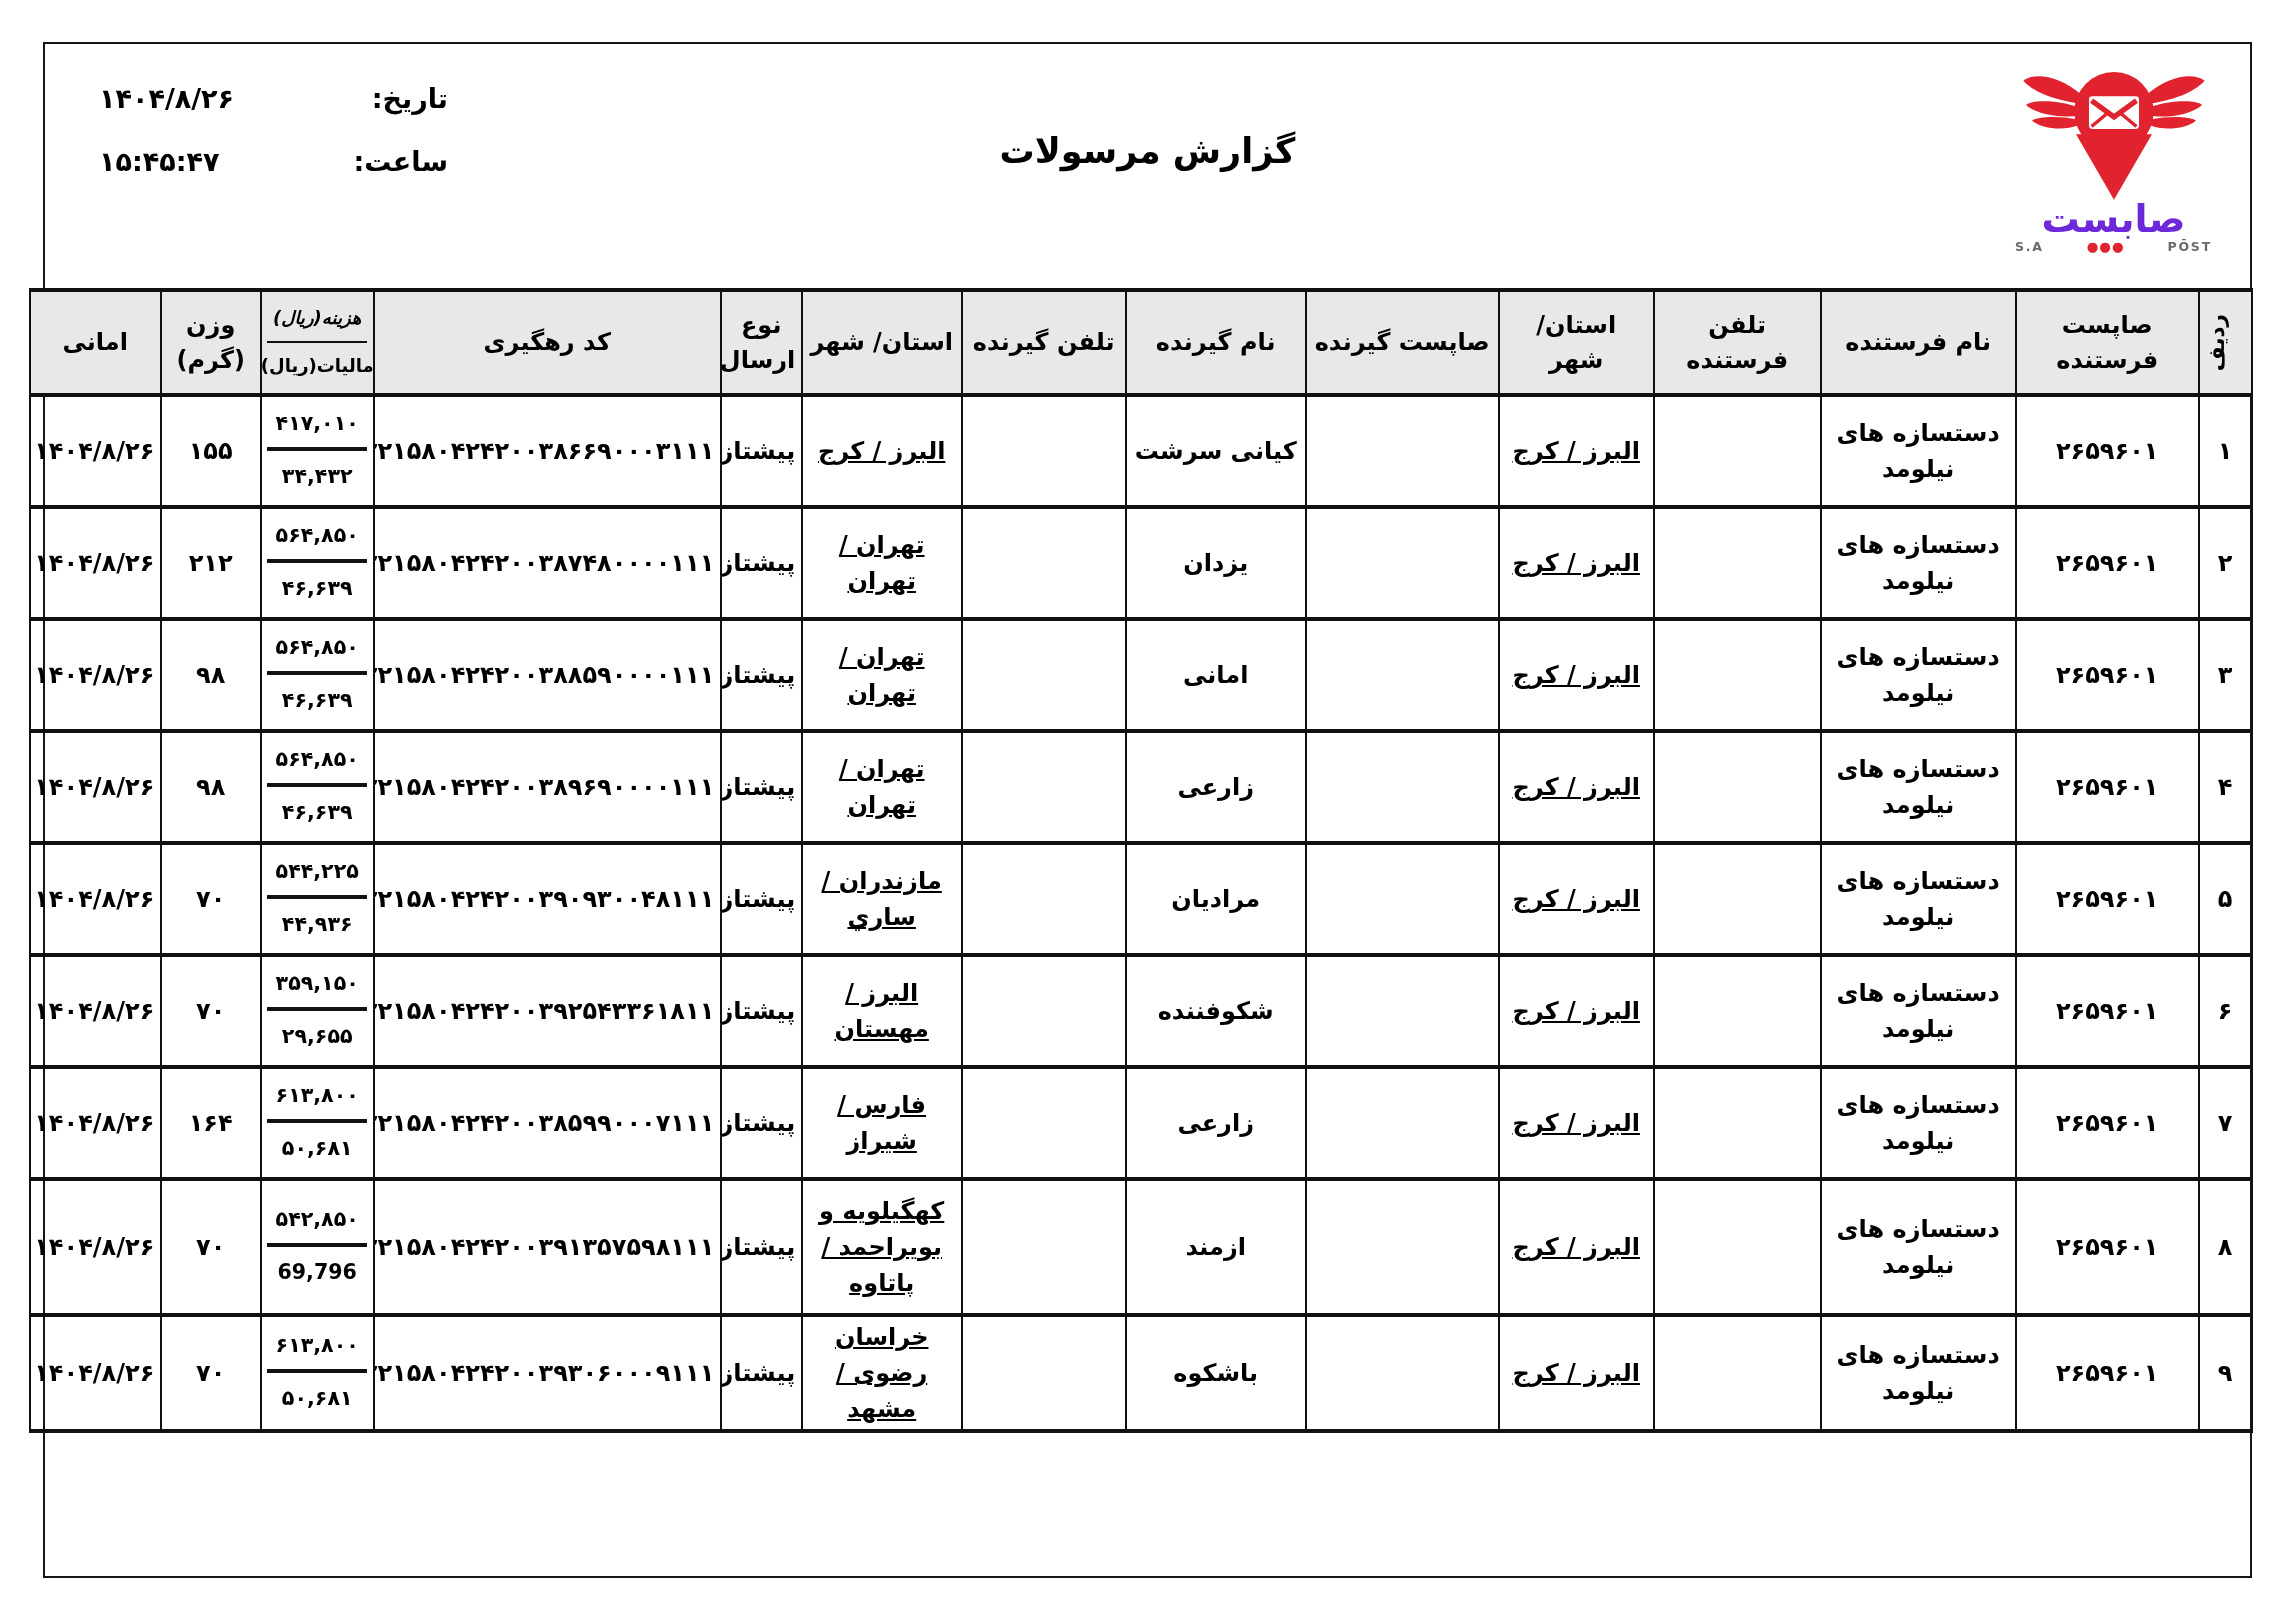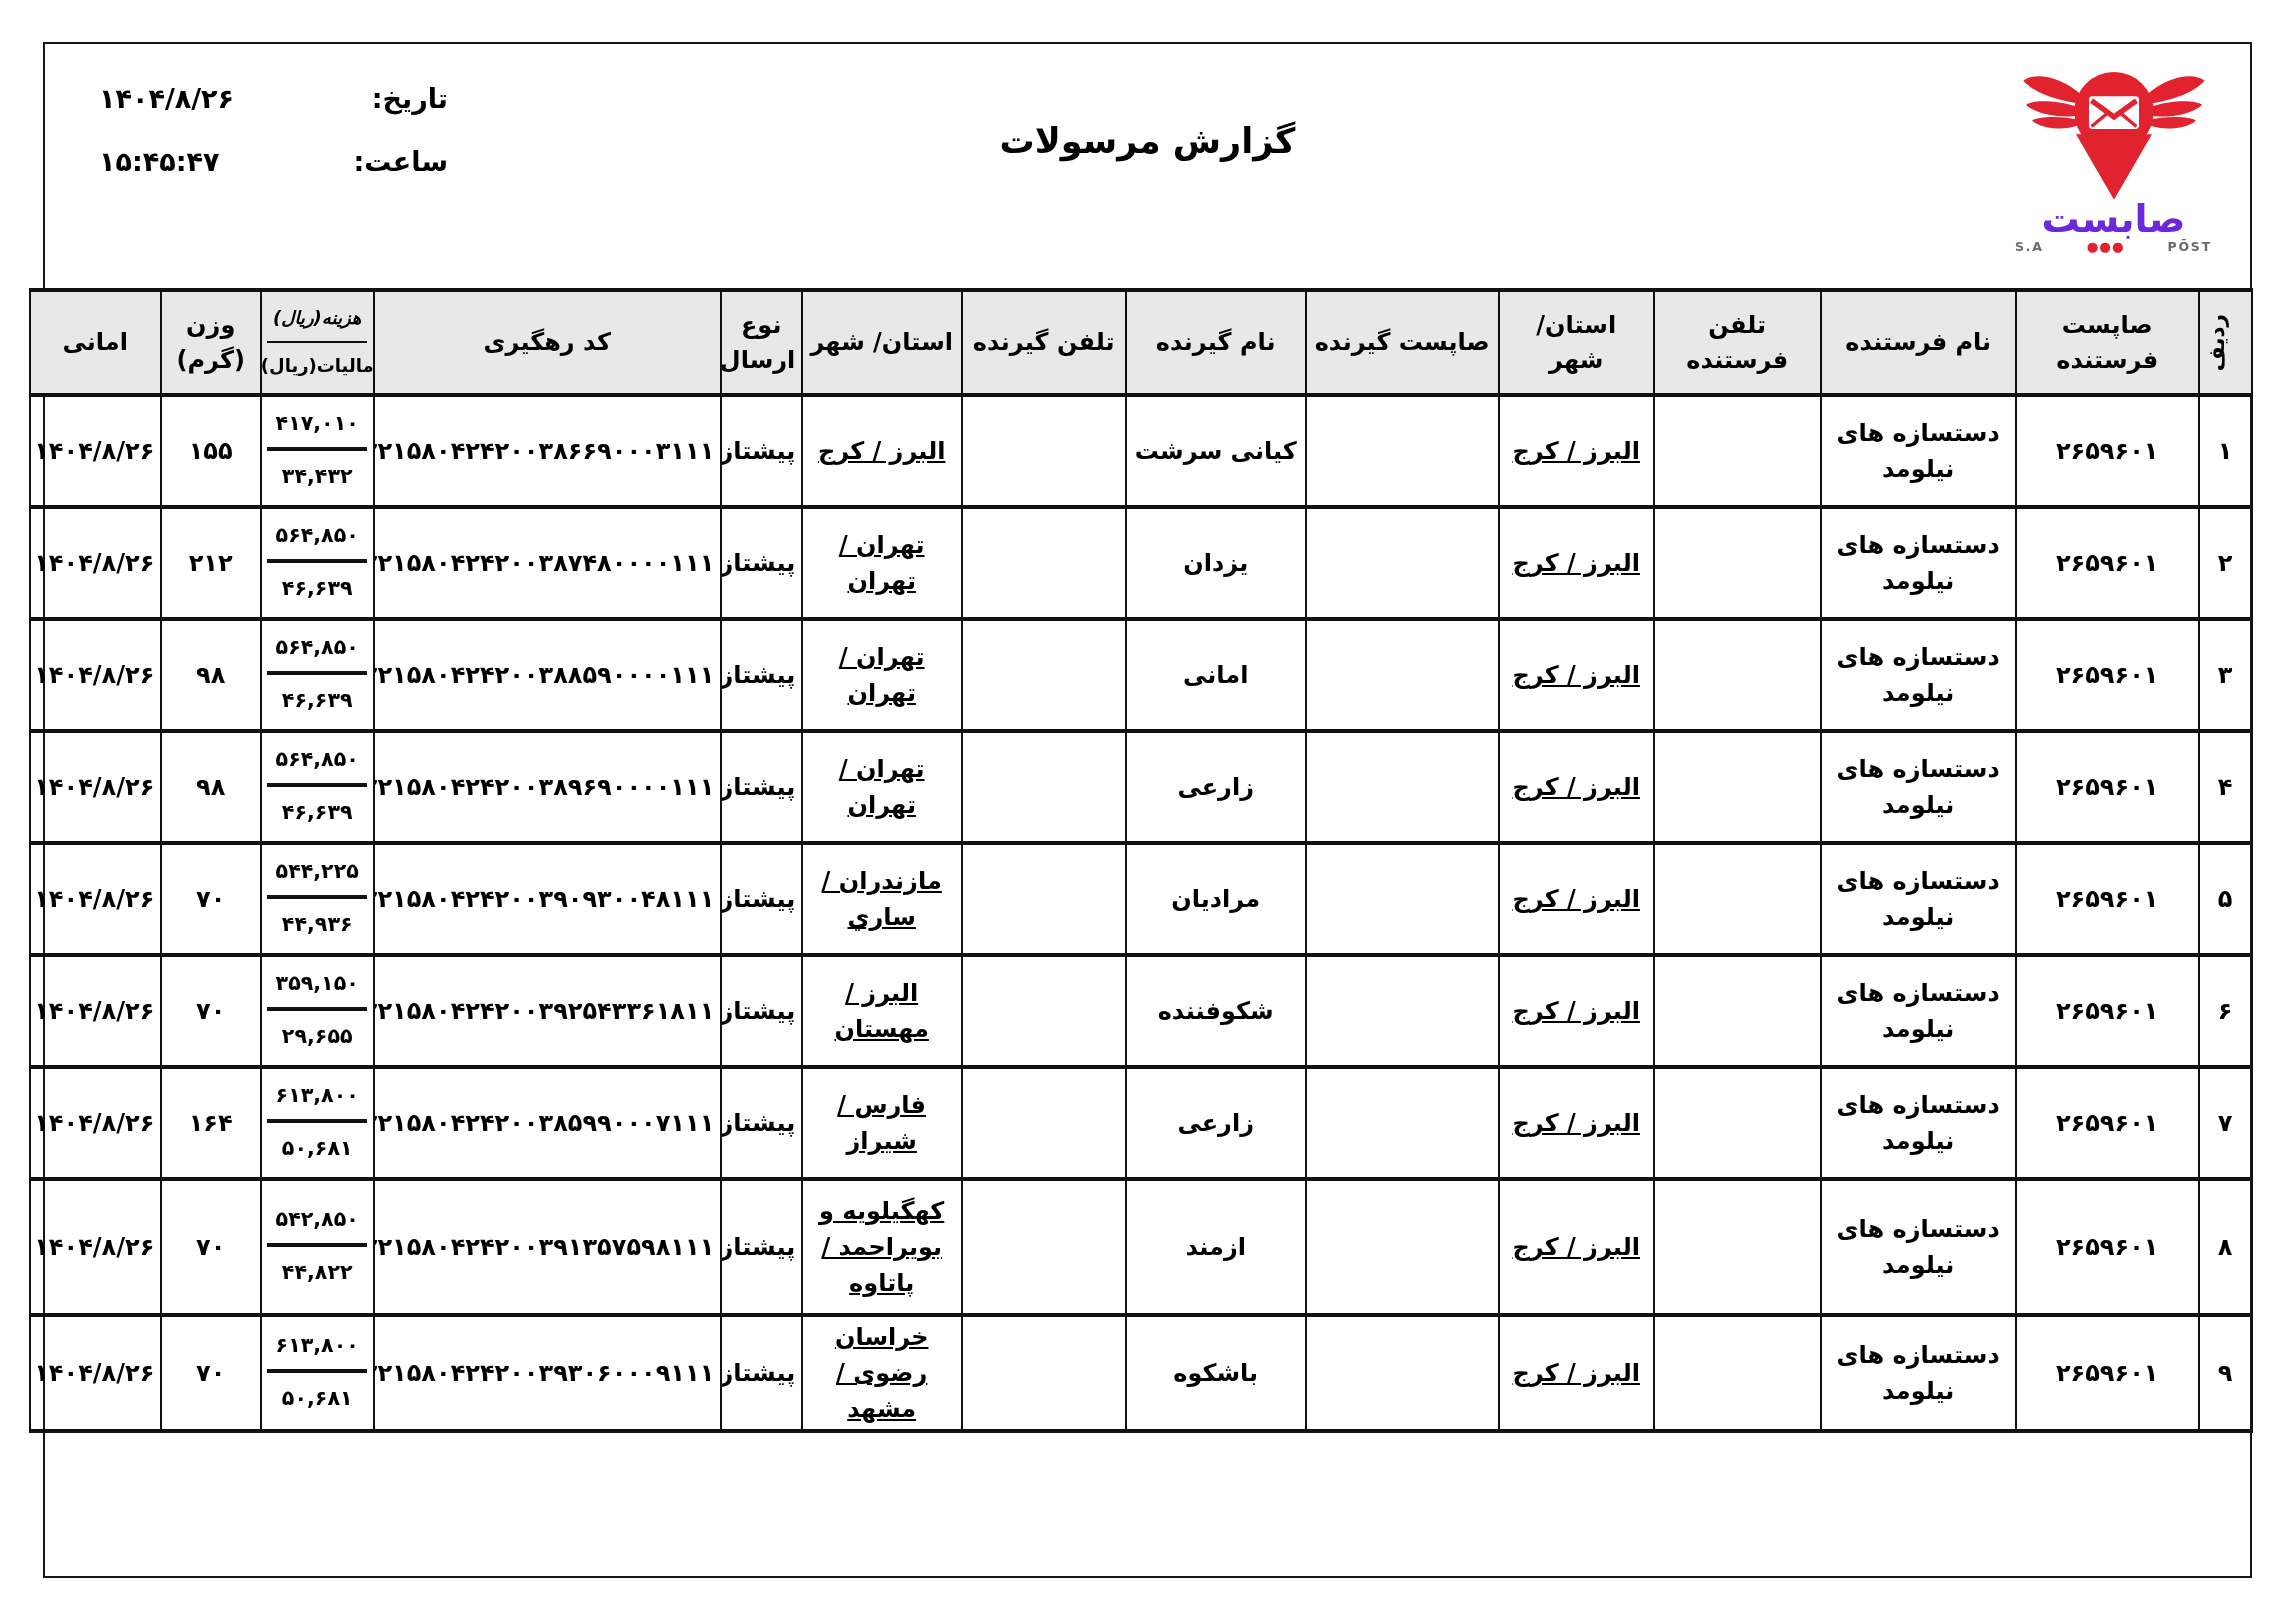--- a/index.html
+++ b/index.html
@@ -20,21 +20,21 @@
 
   
   .datetime-block {
     position: absolute; left: 54px; top: 39px; width: 349px;
   }
   .dt-row {
     display: flex; justify-content: space-between; align-items: baseline;
     font-size: 27px; margin-bottom: 32px;
   }
   .page-title {
-    position: absolute; top: 77px; left: 50%; transform: translateX(-50%);
+    position: absolute; top: 87px; left: 50%; transform: translateX(-50%);
     font-size: 35px; white-space: nowrap; text-align: center;
   }
   .logo {
     position: absolute; top: 16px; right: 38px; width: 197px;
     text-align: center; direction: ltr;
   }
   .logo svg { display: block; margin: 0 auto; }
   .brand-fa {
     font-size: 38px; color: #6d28d9; line-height: 1;
     margin-top: -5.4px; letter-spacing: 0.9px;
@@ -317,21 +317,21 @@
           <td class="col-sender-phone"></td>
           <td class="col-sender-region">البرز / کرج</td>
           <td class="col-receiver-sapost"></td>
           <td class="col-receiver-name">ازمند</td>
           <td class="col-receiver-phone"></td>
           <td class="col-receiver-region">کهگیلویه و بویراحمد / پاتاوه</td>
           <td class="col-send-type">پیشتاز</td>
           <td class="col-tracking-code">۲۲۱۵۸۰۴۲۴۲۰۰۳۹۱۳۵۷۵۹۸۱۱۱</td>
           <td class="cost-cell">
             <div class="cost-top">۵۴۲,۸۵۰</div>
-            <div class="cost-bottom">۴۴,۸۲۲</div>
+            <div class="cost-bottom">69,796</div>
           </td>
           <td class="col-weight">۷۰</td>
           <td class="col-date">۱۴۰۴/۸/۲۶</td>
         </tr>
         <tr>
           <td class="col-no cell-no">۹</td>
           <td class="col-sender-sapost">۲۶۵۹۶۰۱</td>
           <td class="col-sender-name">دستسازه های نیلومد</td>
           <td class="col-sender-phone"></td>
           <td class="col-sender-region">البرز / کرج</td>

